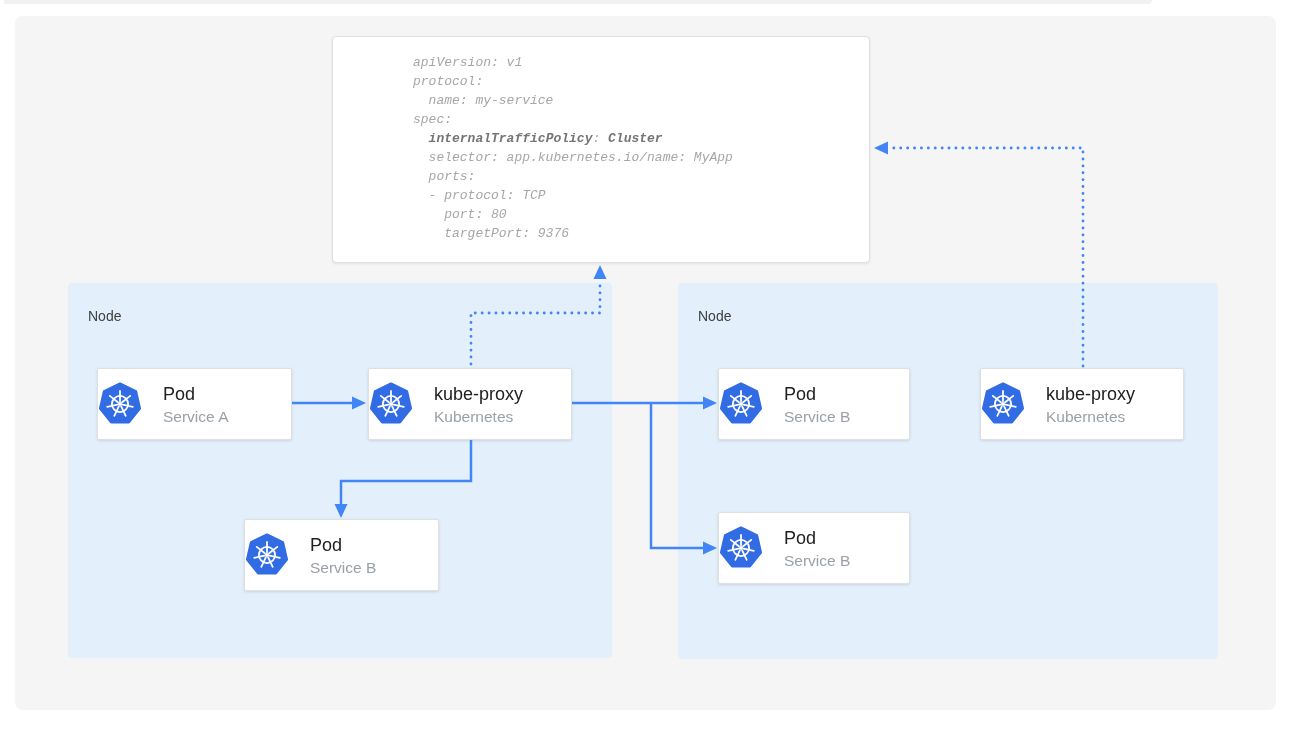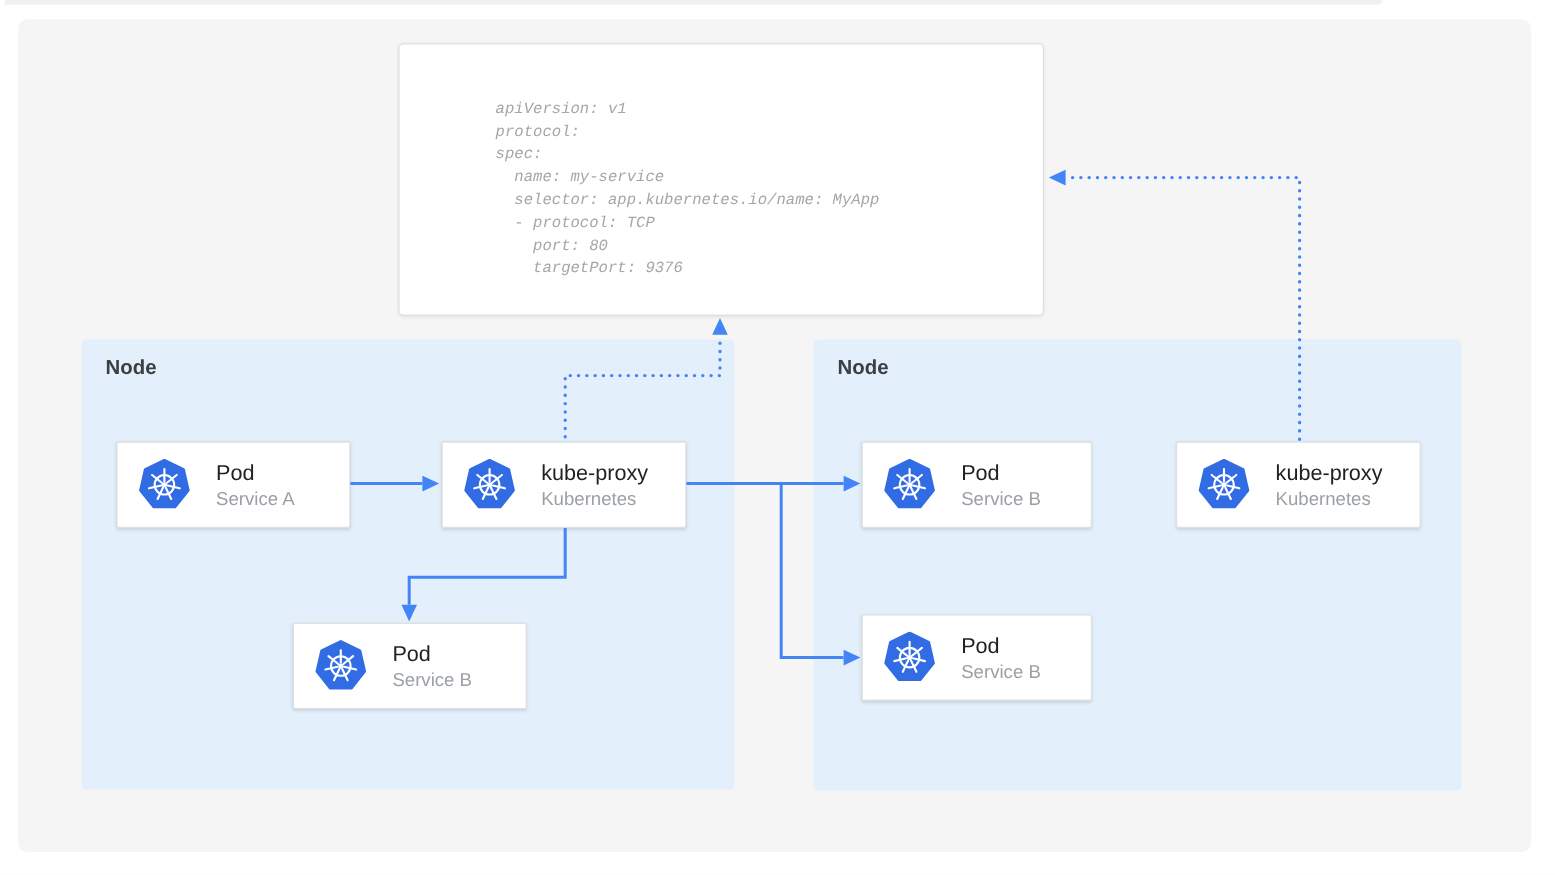--- a/index.html
+++ b/index.html
@@ -32,50 +32,48 @@
     position:absolute;left:15px;top:16px;width:1261px;height:694px;
     background:var(--panel-fill);
     border-radius:8px;
   }
   .node-box{
     position:absolute;
     background:var(--node-fill);
     border-radius:4px;
   }
   .node-box .node-label{
-    position:absolute;left:20px;top:14px;
-    font-size:17px;color:var(--node-label);font-weight:bold;
+    position:absolute;left:20px;top:25px;
+    font-size:14px;color:var(--node-label);
   }
   #node-left{left:68px;top:283px;width:544px;height:375px;}
   #node-right{left:678px;top:283px;width:540px;height:376px;}
   .yaml-panel{
     position:absolute;left:332px;top:36px;width:538px;height:227px;
     background:#ffffff;
     border:1px solid var(--card-border);
     border-radius:4px;
     box-shadow:0 1px 3px rgba(0,0,0,0.08);
   }
   .yaml-code{
     position:absolute;left:80px;top:16px;right:10px;
     font-family:"Liberation Mono", monospace;
     font-style:italic;
     font-size:13px;line-height:19px;
     color:var(--code-regular);
-    margin-top:28px;
   }
   .code-line{white-space:pre;}
   .code-line .b{font-weight:bold;color:var(--code-bold);}
   .card{
     position:absolute;height:72px;
     background:#ffffff;
     border:1px solid var(--card-border);
     border-radius:2px;
     box-shadow:0 1px 3px rgba(0,0,0,0.12);
     display:flex;align-items:center;
-    padding-left:17px;
   }
   .k8s-icon{width:44px;height:44px;flex:0 0 44px;display:block;}
   .card-text{margin-left:21px;}
   .card-title{font-size:18px;color:var(--card-title);line-height:24px;}
   .card-subtitle{font-size:15.5px;color:var(--card-subtitle);line-height:21px;}
   #card-pod-a{left:97px;top:368px;width:195px;}
   #card-kube-proxy-left{left:368px;top:368px;width:204px;}
   #card-pod-b-left{left:244px;top:519px;width:195px;}
   #card-pod-b-right-top{left:718px;top:368px;width:192px;}
   #card-pod-b-right-bottom{left:718px;top:512px;width:192px;}
@@ -122,23 +120,25 @@
   <div class="node-label">Node</div>
 </div>
 <div class="node-box" id="node-right">
   <div class="node-label">Node</div>
 </div>
 
 <div class="yaml-panel">
   <div class="yaml-code">
       <div class="code-line"><span>apiVersion: v1</span></div>
       <div class="code-line"><span>protocol:</span></div>
+      <div class="code-line"><span>  name: my-service</span></div>
       <div class="code-line"><span>spec:</span></div>
-      <div class="code-line"><span>  name: my-service</span></div>
+      <div class="code-line"><span>  </span><span class="b">internalTrafficPolicy</span><span>: </span><span class="b">Cluster</span></div>
       <div class="code-line"><span>  selector: app.kubernetes.io/name: MyApp</span></div>
+      <div class="code-line"><span>  ports:</span></div>
       <div class="code-line"><span>  - protocol: TCP</span></div>
       <div class="code-line"><span>    port: 80</span></div>
       <div class="code-line"><span>    targetPort: 9376</span></div>
     </div>
 </div>
 
 <div class="card" id="card-pod-a">
   <svg class="k8s-icon">
       <use href="#k8s-logo"></use>
     </svg>

